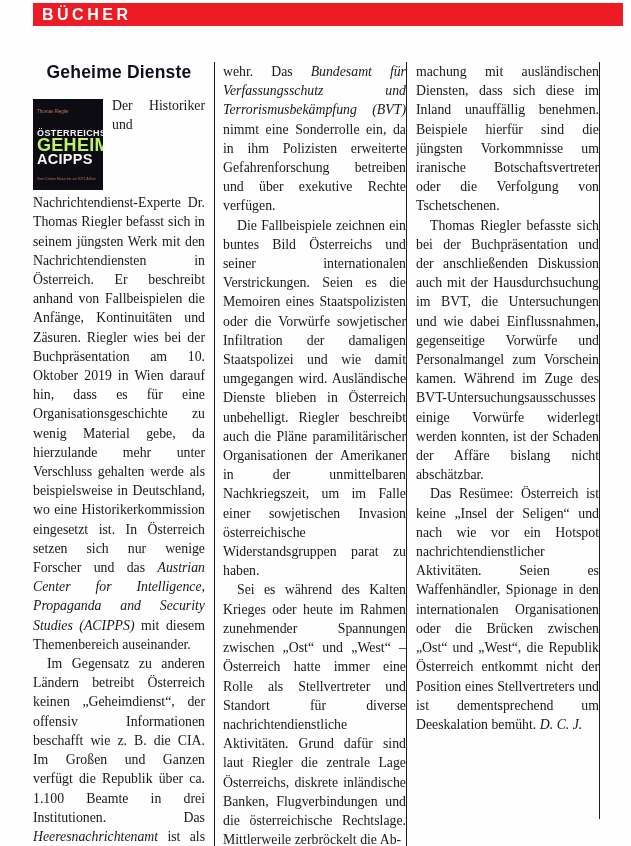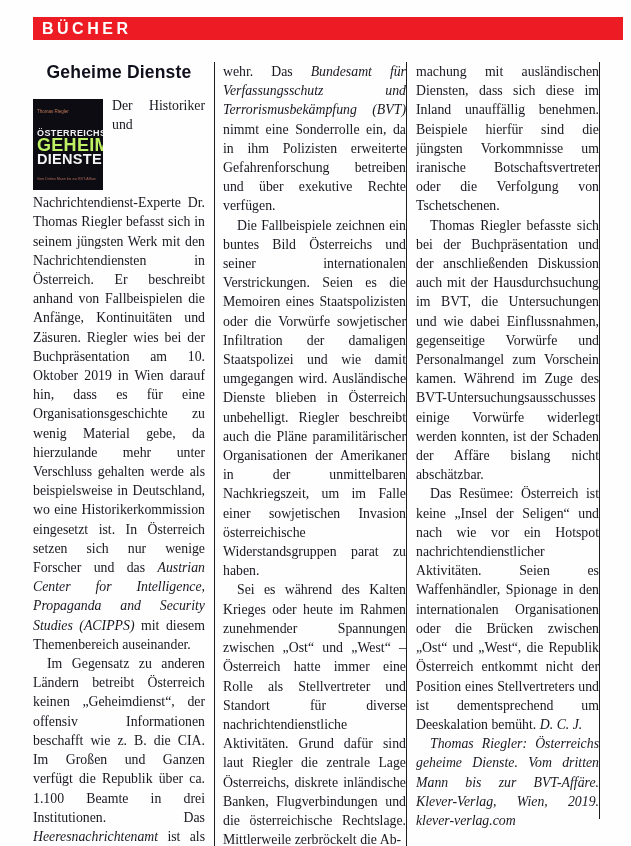--- a/index.html
+++ b/index.html
@@ -1,21 +1,21 @@
 <!DOCTYPE html>
 <html lang="de"><head>
 <meta charset="utf-8">
 <style>
   html,body{margin:0;padding:0;background:#ffffff;}
   .page{
     position:relative;width:631px;height:846px;background:#fefefe;
     font-family:"Liberation Serif", serif;color:#17171f;overflow:hidden;
   }
   .redbar{
-    position:absolute;left:33px;top:17px;width:590px;height:23px;
+    position:absolute;left:33px;top:3px;width:590px;height:23px;
     background:#ed1c24;color:#ffffff;
     font-family:"Liberation Sans", sans-serif;font-weight:bold;
     font-size:16px;letter-spacing:3.5px;line-height:24px;
     padding-left:9px;box-sizing:border-box;
   }
   .article{
     position:absolute;left:33px;top:62px;width:590px;height:784px;
     display:flex;align-items:flex-start;
   }
   .col{
@@ -59,21 +59,21 @@
   </header>
 
   <div class="article">
 
     <div class="col c1">
       <h1 class="title">Geheime Dienste</h1>
       <div class="cover">
         <div class="cov-author">Thomas Riegler</div>
         <div class="cov-l1">ÖSTERREICHS</div>
         <div class="cov-l2">GEHEIME</div>
-        <div class="cov-l3">DIENSTE</div>
+        <div class="cov-l3">ACIPPS</div>
         <div class="cov-sub">Vom Dritten Mann bis zur BVT-Affäre</div>
         <div class="cov-pub">klever</div>
       </div>
       <p><span>Der Historiker und Nachrichtendienst-Experte Dr. Thomas Riegler befasst sich in seinem jüngsten Werk mit den Nachrichtendiensten in Österreich. Er beschreibt anhand von Fallbeispielen die Anfänge, Kontinuitäten und Zäsuren. Riegler wies bei der Buchpräsentation am 10. Oktober 2019 in Wien darauf hin, dass es für eine Organisationsgeschichte zu wenig Material gebe, da hierzulande mehr unter Verschluss gehalten werde als beispielsweise in Deutschland, wo eine Historikerkommission eingesetzt ist. In Österreich setzen sich nur wenige Forscher und das </span><span class="italic">Austrian Center for Intelligence, Propaganda and Security Studies (ACIPPS)</span><span> mit diesem Themenbereich auseinander.</span></p>
       <p class="ind"><span>Im Gegensatz zu anderen Ländern betreibt Österreich keinen „Geheimdienst“, der offensiv Informationen beschafft wie z. B. die CIA. Im Großen und Ganzen verfügt die Republik über ca. 1.100 Beamte in drei Institutionen. Das </span><span class="italic">Heeresnachrichtenamt</span><span> ist als Auslandsnachrichtendienst zu sehen. Nach innen gerichtet, fungiert das </span></p>
     </div>
 
     <div class="divider"></div>
 
     <div class="col c2">
@@ -81,19 +81,18 @@
       <p class="ind"><span>Die Fallbeispiele zeichnen ein buntes Bild Österreichs und seiner internationalen Verstrickungen. Seien es die Memoiren eines Staatspolizisten oder die Vorwürfe sowjetischer Infiltration der damaligen Staatspolizei und wie damit umgegangen wird. Ausländische Dienste blieben in Österreich unbehelligt. Riegler beschreibt auch die Pläne paramilitärischer Organisationen der Amerikaner in der unmittelbaren Nachkriegszeit, um im Falle einer sowjetischen Invasion österreichische Widerstandsgruppen parat zu haben.</span></p>
       <p class="ind"><span>Sei es während des Kalten Krieges oder heute im Rahmen zunehmender Spannungen zwischen „Ost“ und „West“ – Österreich hatte immer eine Rolle als Stellvertreter und Standort für diverse nachrichtendienstliche Aktivitäten. Grund dafür sind laut Riegler die zentrale Lage Österreichs, diskrete inländische Banken, Flugverbindungen und die österreichische Rechtslage. Mittlerweile zerbröckelt die Ab-</span></p>
     </div>
 
     <div class="divider"></div>
 
     <div class="col c3">
       <p><span>machung mit ausländischen Diensten, dass sich diese im Inland unauffällig benehmen. Beispiele hierfür sind die jüngsten Vorkommnisse um iranische Botschaftsvertreter oder die Verfolgung von Tschetschenen.</span></p>
       <p class="ind"><span>Thomas Riegler befasste sich bei der Buchpräsentation und der anschließenden Diskussion auch mit der Hausdurchsuchung im BVT, die Untersuchungen und wie dabei Einflussnahmen, gegenseitige Vorwürfe und Personalmangel zum Vorschein kamen. Während im Zuge des BVT-Untersuchungsausschusses einige Vorwürfe widerlegt werden konnten, ist der Schaden der Affäre bislang nicht abschätzbar.</span></p>
       <p class="ind"><span>Das Resümee: Österreich ist keine „Insel der Seligen“ und nach wie vor ein Hotspot nachrichtendienstlicher Aktivitäten. Seien es Waffenhändler, Spionage in den internationalen Organisationen oder die Brücken zwischen „Ost“ und „West“, die Republik Österreich entkommt nicht der Position eines Stellvertreters und ist dementsprechend um Deeskalation bemüht.  </span><span class="italic">D. C. J.</span></p>
-      <p class="ind"><span class="italic">Thomas Riegler: Österreichs geheime Dienste. Vom dritten Mann bis zur BVT-Affäre. Klever-Verlag, Wien, 2019. klever-verlag.com</span></p>
     </div>
 
     <div class="divider right"></div>
 
   </div>
 </div>
 
 </body></html>

